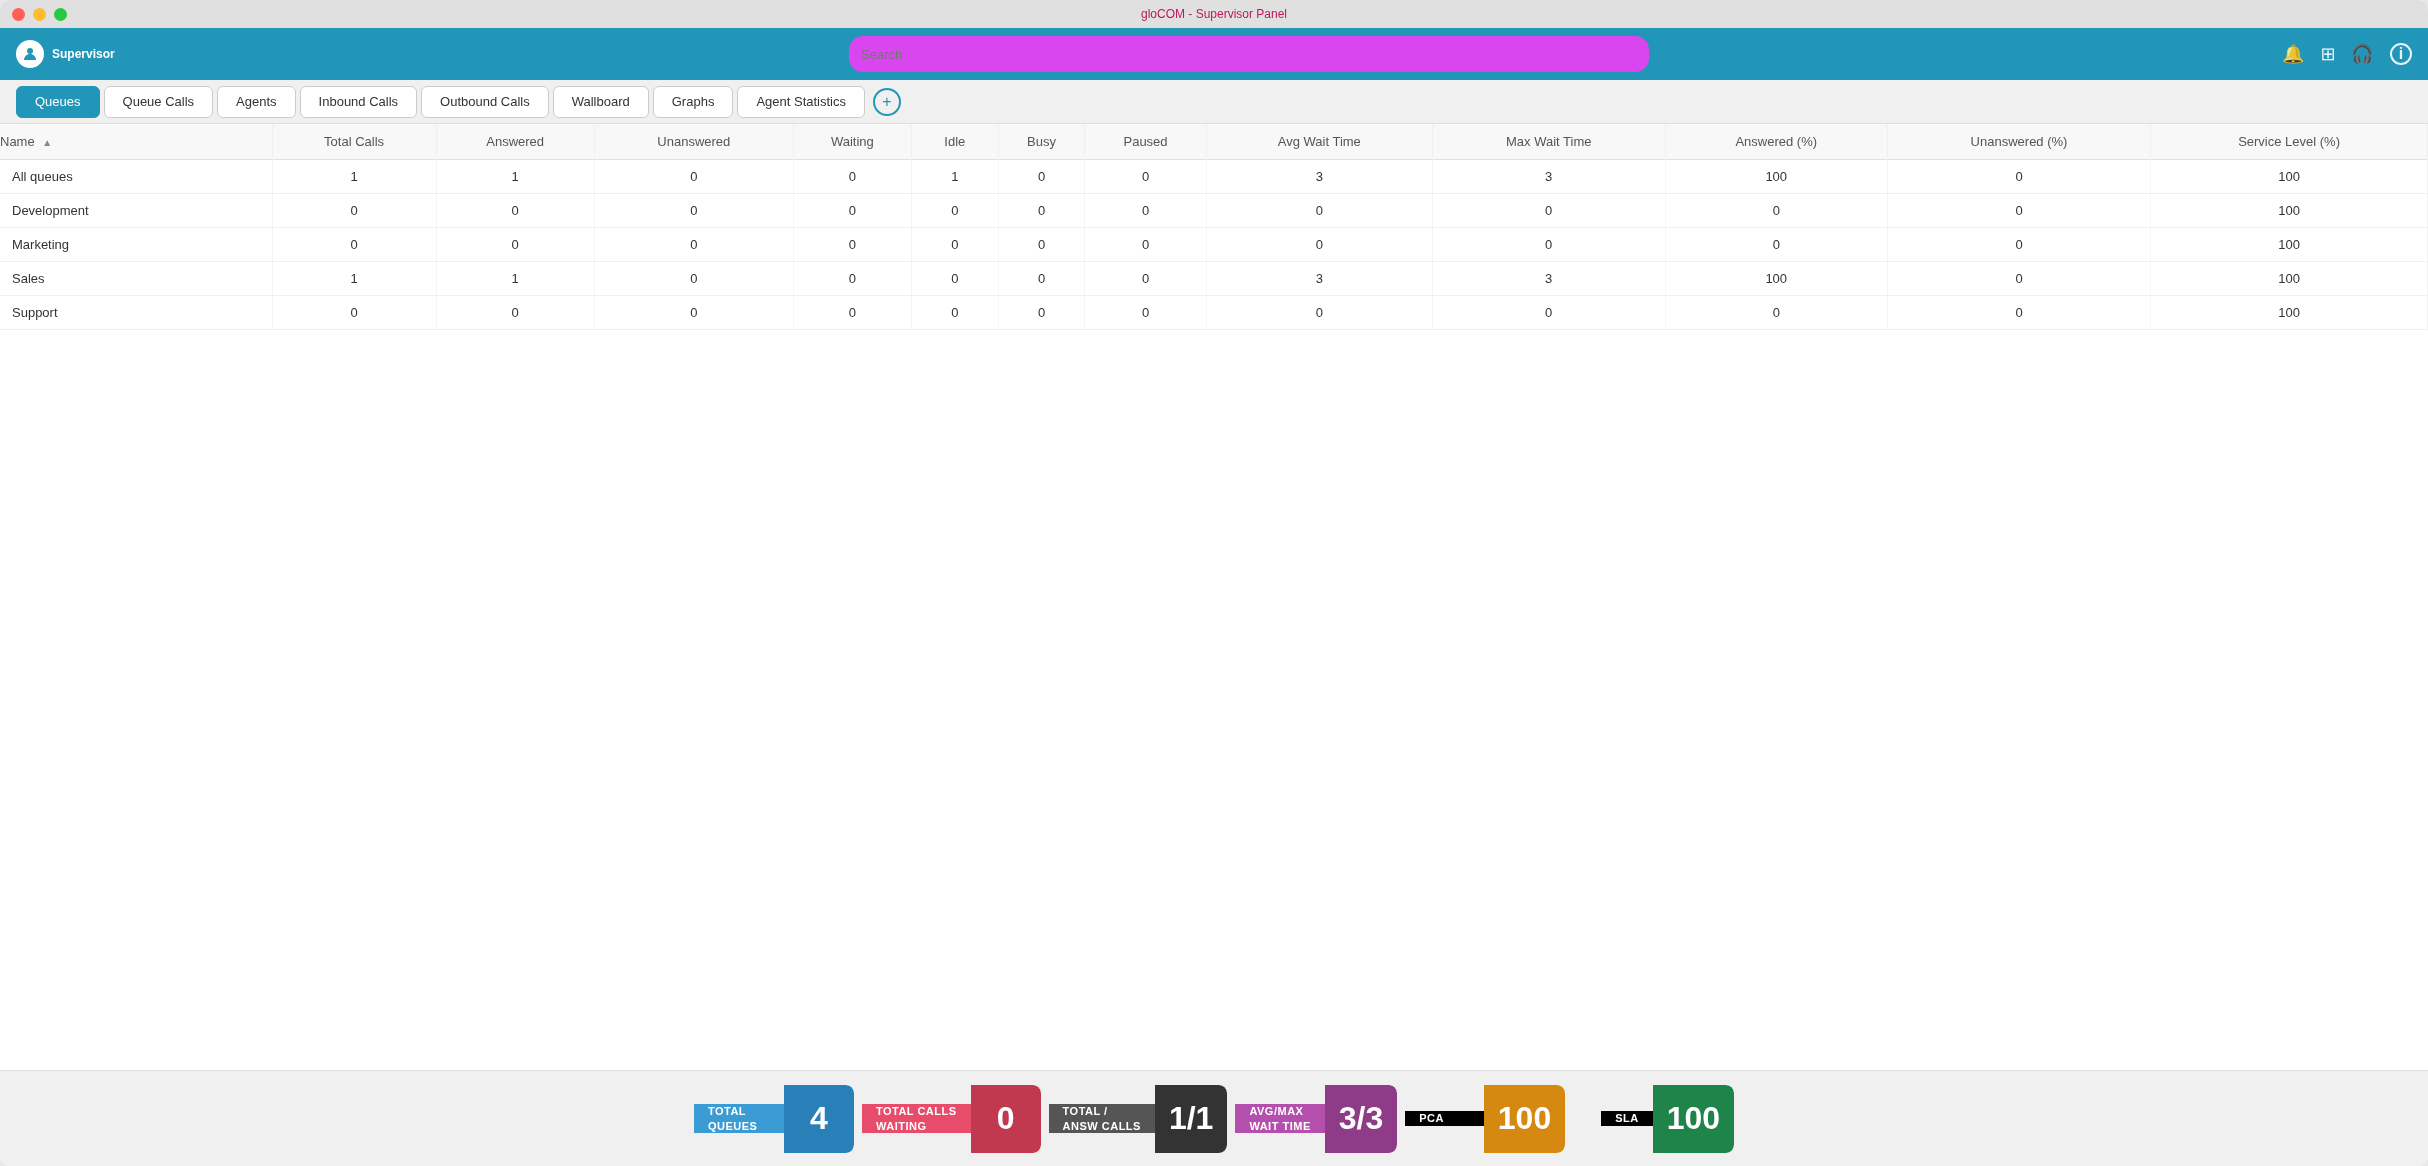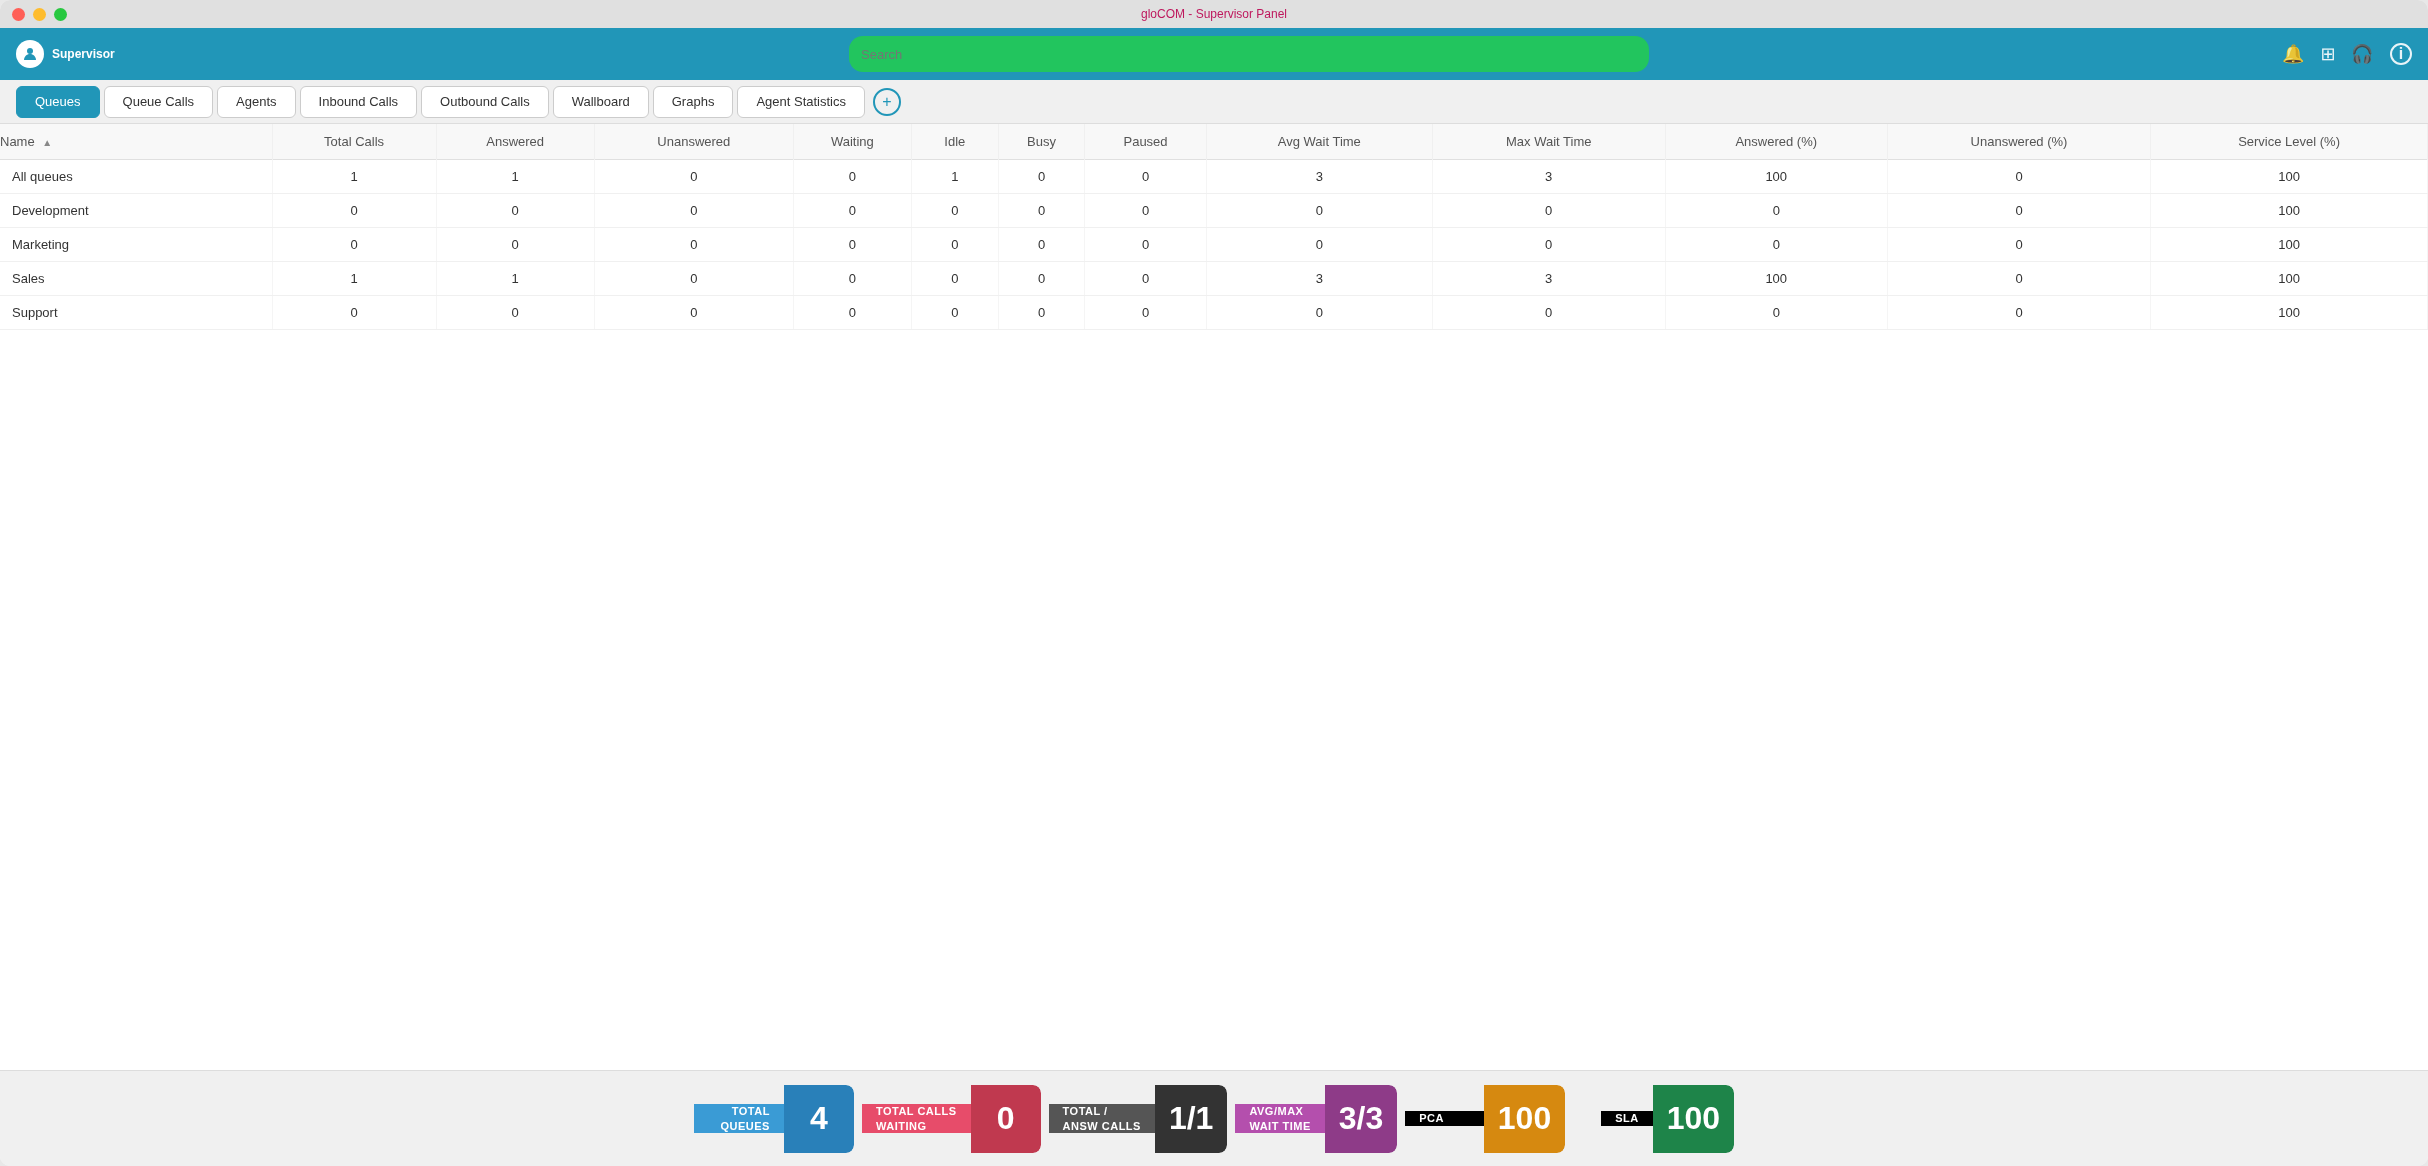--- a/index.html
+++ b/index.html
@@ -98,21 +98,21 @@
     }
 
     .search-input {
       width: 800px;
       height: 28px;
       border-radius: 14px;
       border: none;
       padding: 18px 12px;
       font-size: 13px;
       outline: none;
-      background: #22c55e;
+      background: #d946ef;
       color: #333;
     }
 
     .header-actions {
       display: flex;
       gap: 16px;
       align-items: center;
       color: white;
       font-size: 18px;
     }
@@ -266,21 +266,21 @@
       display: flex;
       align-items: center;
       justify-content: center;
       font-size: 32px;
       font-weight: 700;
       color: white;
       padding: 0 14px;
       border-radius: 0 8px 8px 0;
     }
 
-    .card-total-queues .stat-label-section { background: #3a9bd5; text-align: right; }
+    .card-total-queues .stat-label-section { background: #3a9bd5; }
     .card-total-queues .stat-value-section { background: #2980b9; }
 
     .card-total-calls-waiting .stat-label-section { background: #e74c6a; }
     .card-total-calls-waiting .stat-value-section { background: #c0394f; }
 
     .card-total-answ-calls .stat-label-section { background: #555; }
     .card-total-answ-calls .stat-value-section { background: #333; }
 
     .card-avg-max-wait .stat-label-section { background: #b44fad; }
     .card-avg-max-wait .stat-value-section { background: #8e3b88; }

